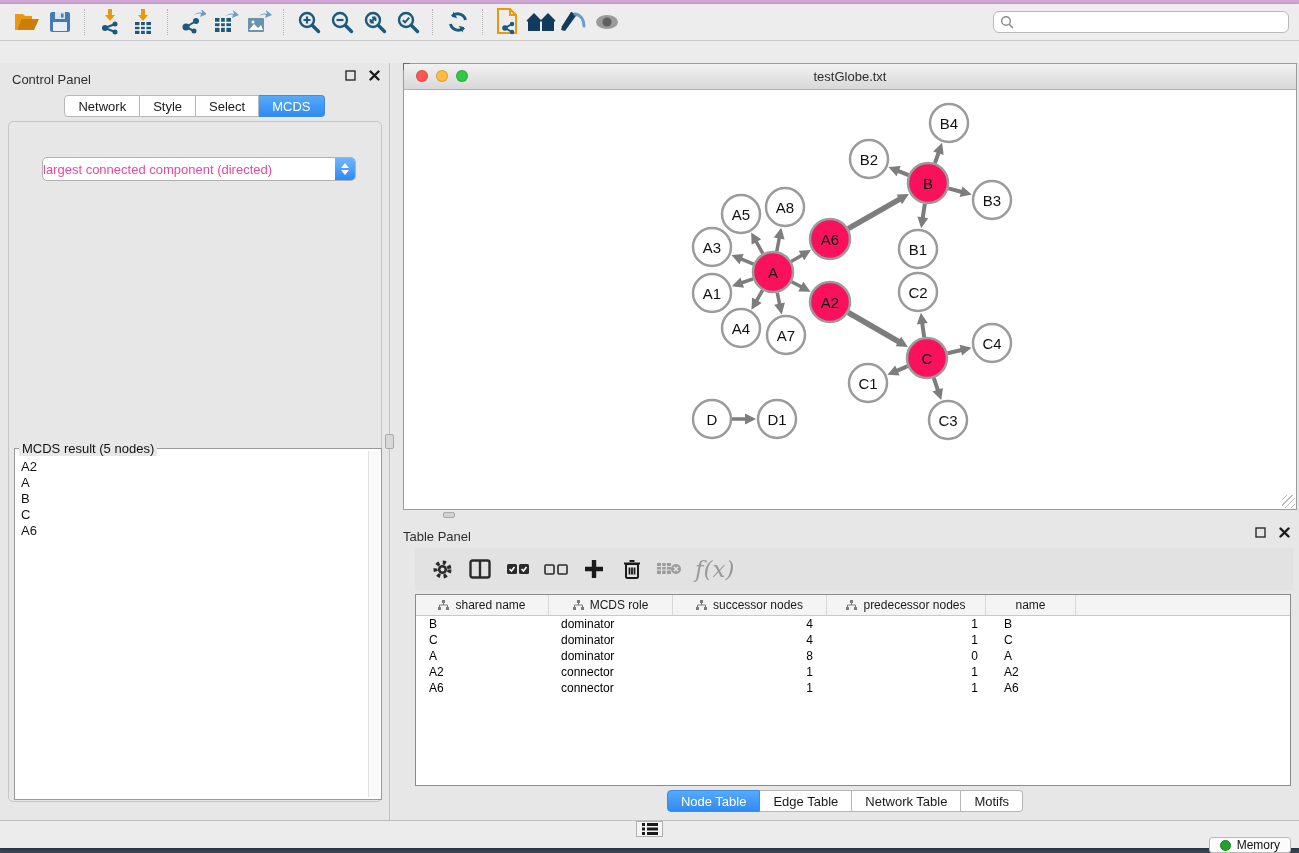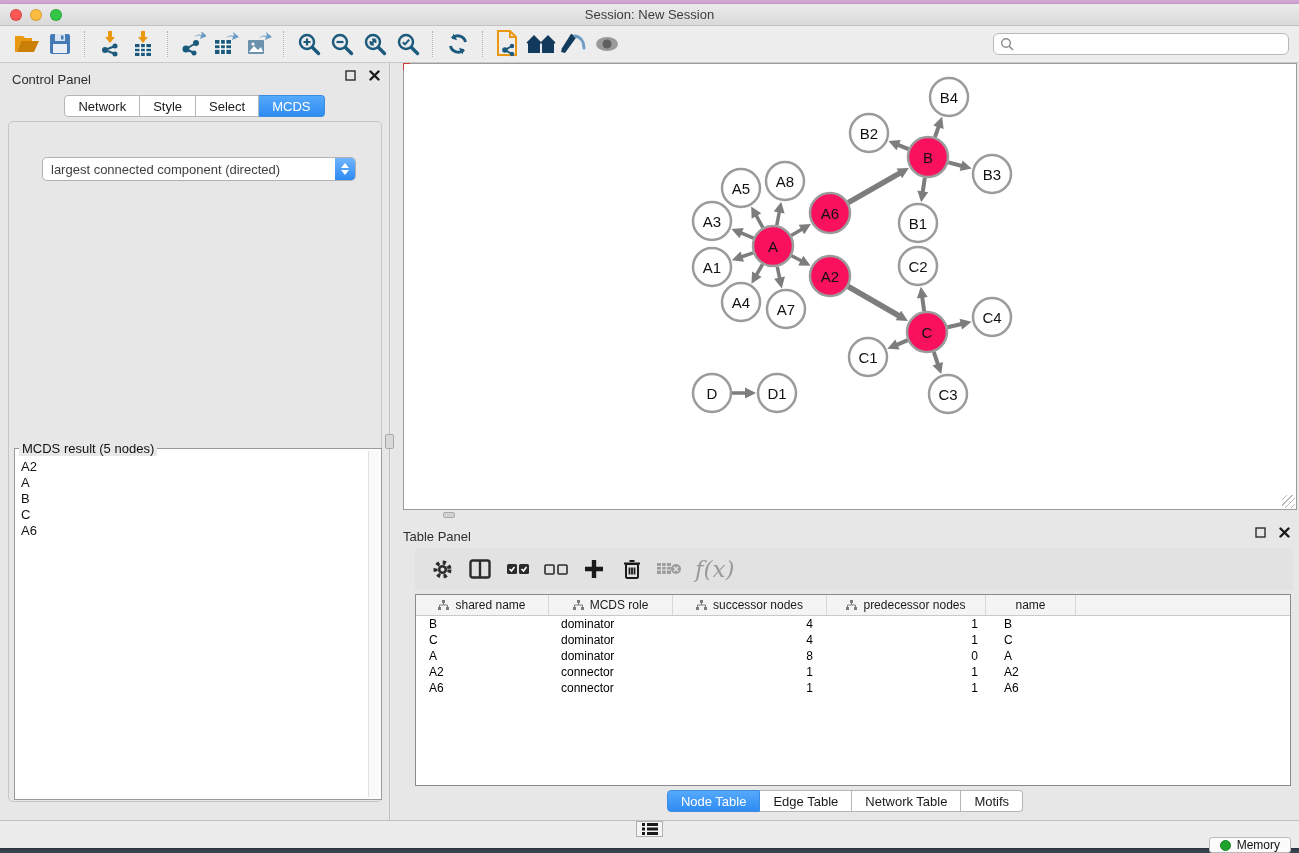--- a/index.html
+++ b/index.html
@@ -38,21 +38,21 @@
   .seg-tab { font-size:13px; color:#1a1a1a; background:#fff; border:1px solid #b6b6b6; border-left:none; padding:2px 13px; height:22px; display:flex; align-items:center; }
   .seg-tab:first-child { border-left:1px solid #b6b6b6; border-radius:4px 0 0 4px;text-align:center; }
   .seg-tab:last-child { border-radius:0 4px 4px 0; }
   .seg-tab.selected { background:linear-gradient(#55aafc,#2f8bf2); color:#fff; border-color:#3c8de0; }
 
   
   .cp-tabs { position:absolute; top:32px; left:0; width:100%; }
   .cp-box { position:absolute; left:8px; top:58px; width:374px; height:681px; border:1px solid #c6c6c6; border-radius:5px; }
   .opt-label { position:absolute; top:75px; width:100%; text-align:center; font-size:13px; color:#111; }
   .dropdown { position:absolute; top:94px; left:42px; width:314px; height:24px; background:#fff; border:1px solid #b2b2b2; border-radius:5px; display:flex; align-items:center; overflow:hidden; }
-  .dropdown .dd-text { flex:1; font-size:13px; color:#404040; padding-left:8px; white-space:nowrap; }
+  .dropdown .dd-text { flex:1; font-size:13px; color:#ec4899; padding-left:0; white-space:nowrap; }
   .dd-spinner { width:20px; height:100%; background:linear-gradient(#6fb5fd,#2e8af4); display:flex; flex-direction:column; align-items:center; justify-content:center; gap:2px; }
   .cp-buttons { position:absolute; top:128px; width:100%; display:flex; justify-content:center; gap:14px; }
   .mac-btn { font-family:"Liberation Sans",sans-serif; font-size:13px; color:#111; background:linear-gradient(#ffffff,#f2f2f2); border:1px solid #b2b2b2; border-radius:5px; height:24px; padding:0 16px; }
   .mcds-fieldset { position:absolute; left:14px; top:385px; width:368px; height:352px; border:1px solid #9a9a9a; background:#fff; }
   .mcds-legend { position:absolute; top:-8px; left:4px; background:#e7e7e7; padding:0 3px; font-size:13px; color:#111; }
   .mcds-list { position:absolute; inset:10px 13px 2px 2px; overflow:hidden; }
   .mcds-item { font-size:13px; color:#111; line-height:16px; padding-left:4px; }
   .mcds-scroll { position:absolute; top:2px; bottom:2px; right:2px; width:11px; background:#fafafa; border-left:1px solid #e2e2e2; }
 
   
@@ -94,28 +94,20 @@
 
   svg { display:block; }
 </style>
 </head>
 <body>
 
 <div class="desktop-top"></div>
 
 <div class="main-window">
 
-  <div class="titlebar">
-    <div class="tl-group">
-      <span class="tlight tl-red"></span>
-      <span class="tlight tl-yellow"></span>
-      <span class="tlight tl-green"></span>
-    </div>
-    <span class="win-title">Session: New Session</span>
-  </div>
 
   <div class="toolbar">
     <button class="tbtn">
         <span>
       <svg width="26" height="22" viewBox="0 0 26 22">
             <path d="M1 3h8l2 2h7v3H7l-4 11H1z" fill="#E9980F"></path>
             <path d="M7 8h18l-5 11H3z" fill="#c97f08"></path>
           </svg>
         </span>
       </button>
@@ -339,20 +331,28 @@
           </div>
         <div class="mcds-scroll"></div>
       </div>
     </div>
 
     <div class="right-area">
       <span class="v-grab"></span>
 
       <div class="net-window">
         <div class="red-corner"></div>
+        <div class="net-titlebar">
+          <div class="tl-group">
+            <span class="tlight tl-red"></span>
+            <span class="tlight tl-yellow"></span>
+            <span class="tlight tl-green"></span>
+          </div>
+          <span class="net-title">testGlobe.txt</span>
+        </div>
         <div class="net-canvas">
           <svg width="894" height="419" viewBox="0 0 894 419">
               <line x1="358.855375798862" y1="163.61286863543734" x2="351.49232028734" y2="150.26733052080382" stroke="#7d7d7d" stroke-width="3.5"></line>
               <polygon points="347.144624201138,142.38713136456266 357.27415223531005,149.36156050284507 347.64279771101536,154.67541127486976" fill="#7d7d7d"></polygon>
               <line x1="372.8124970685782" y1="161.34897421186824" x2="375.5535756163169" y2="146.5014654116168" stroke="#7d7d7d" stroke-width="3.5"></line>
               <polygon points="377.1875029314218,137.65102578813176 380.5990826495344,149.46674090939982 369.781878665275,147.4697186353827" fill="#7d7d7d"></polygon>
               <line x1="349.5685920881259" y1="174.03630823283848" x2="335.7591541598202" y2="168.37670252451645" stroke="#7d7d7d" stroke-width="3.5"></line>
               <polygon points="327.4314079118741,164.96369176716152 339.69549323330284,164.0459710968505 335.5240356409802,174.22432762211793" fill="#7d7d7d"></polygon>
               <line x1="349.1437106968125" y1="188.83577172732686" x2="336.36612757598215" y2="193.2346118181045" stroke="#7d7d7d" stroke-width="3.5"></line>
               <polygon points="327.8562893031875,196.16422827267314 336.4668815810335,187.38312921704807 340.04752391439513,197.78404266157486" fill="#7d7d7d"></polygon>

